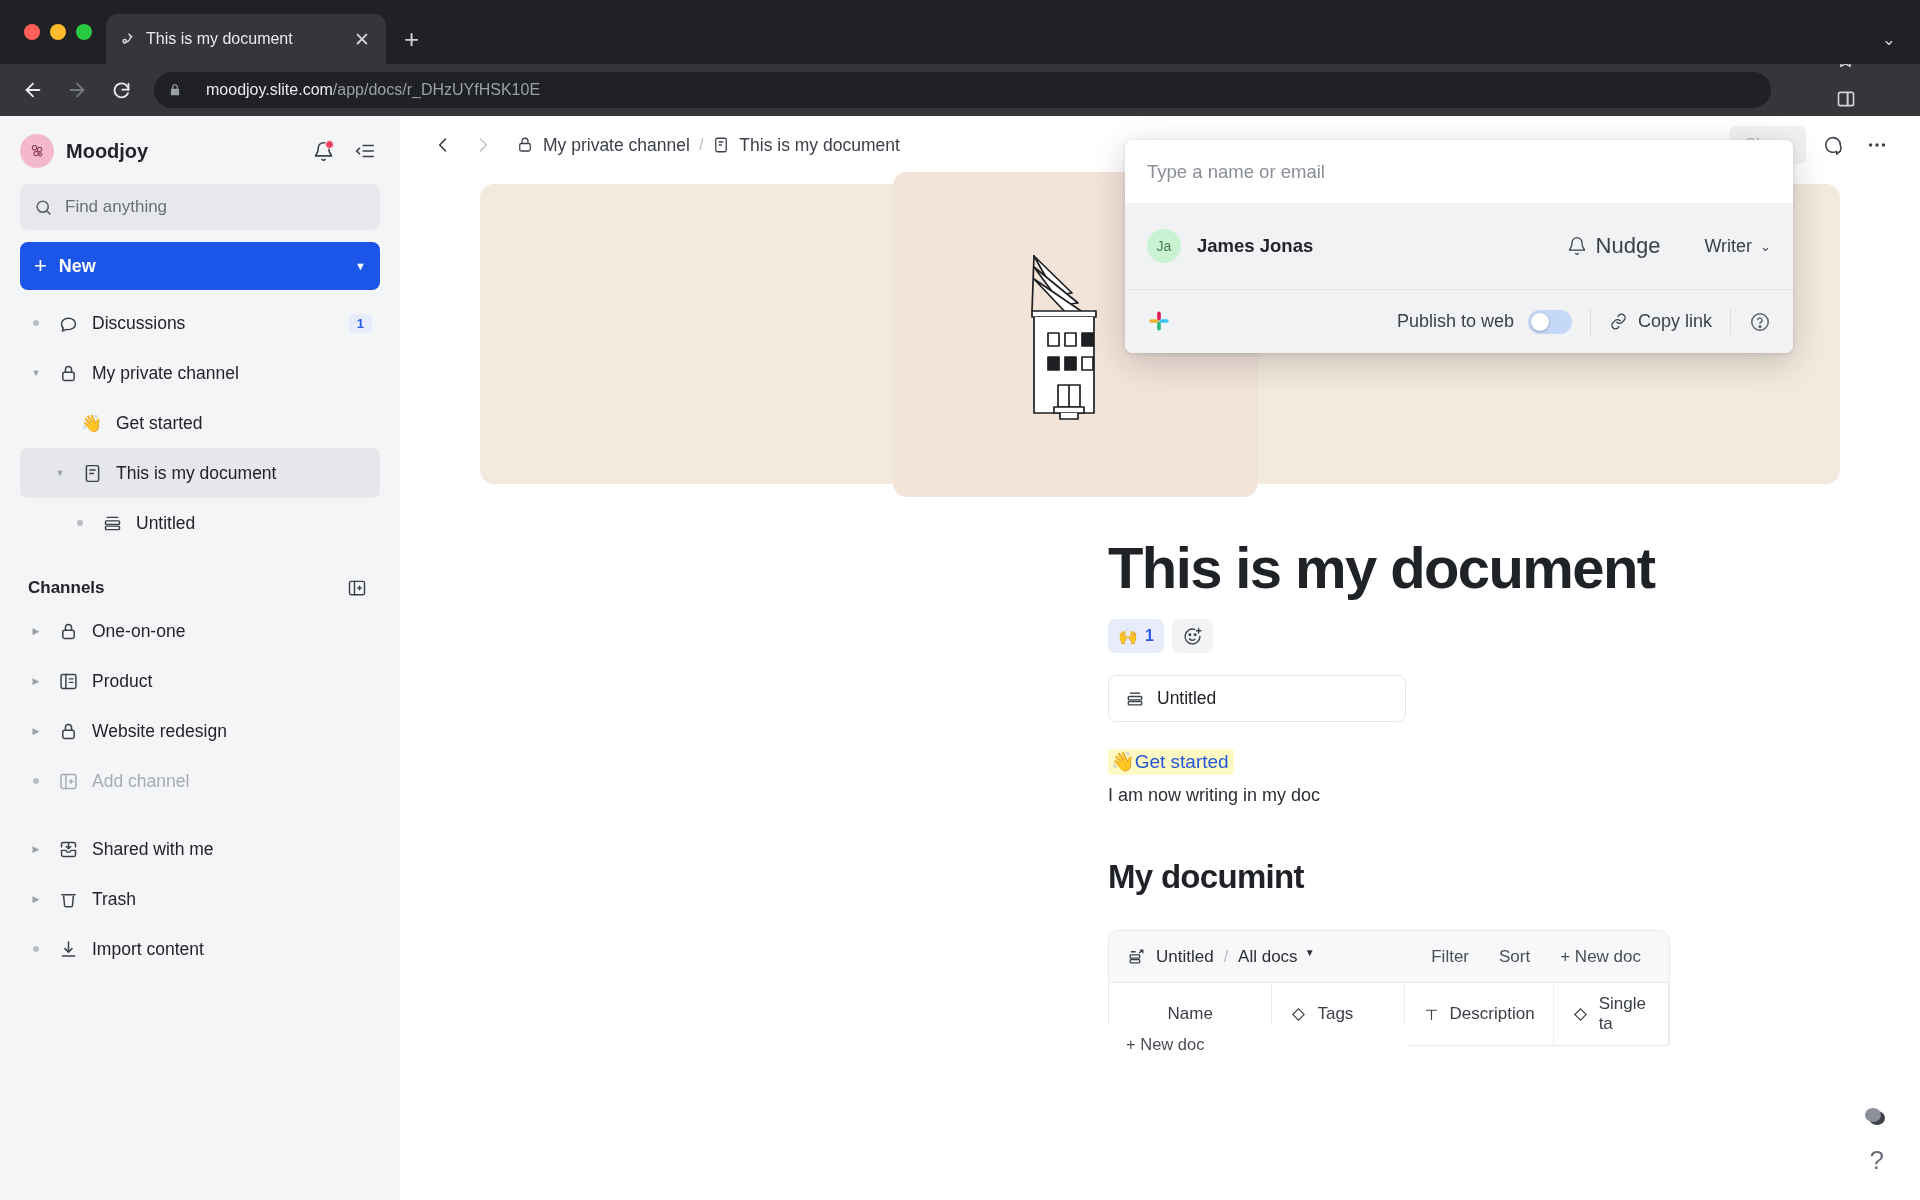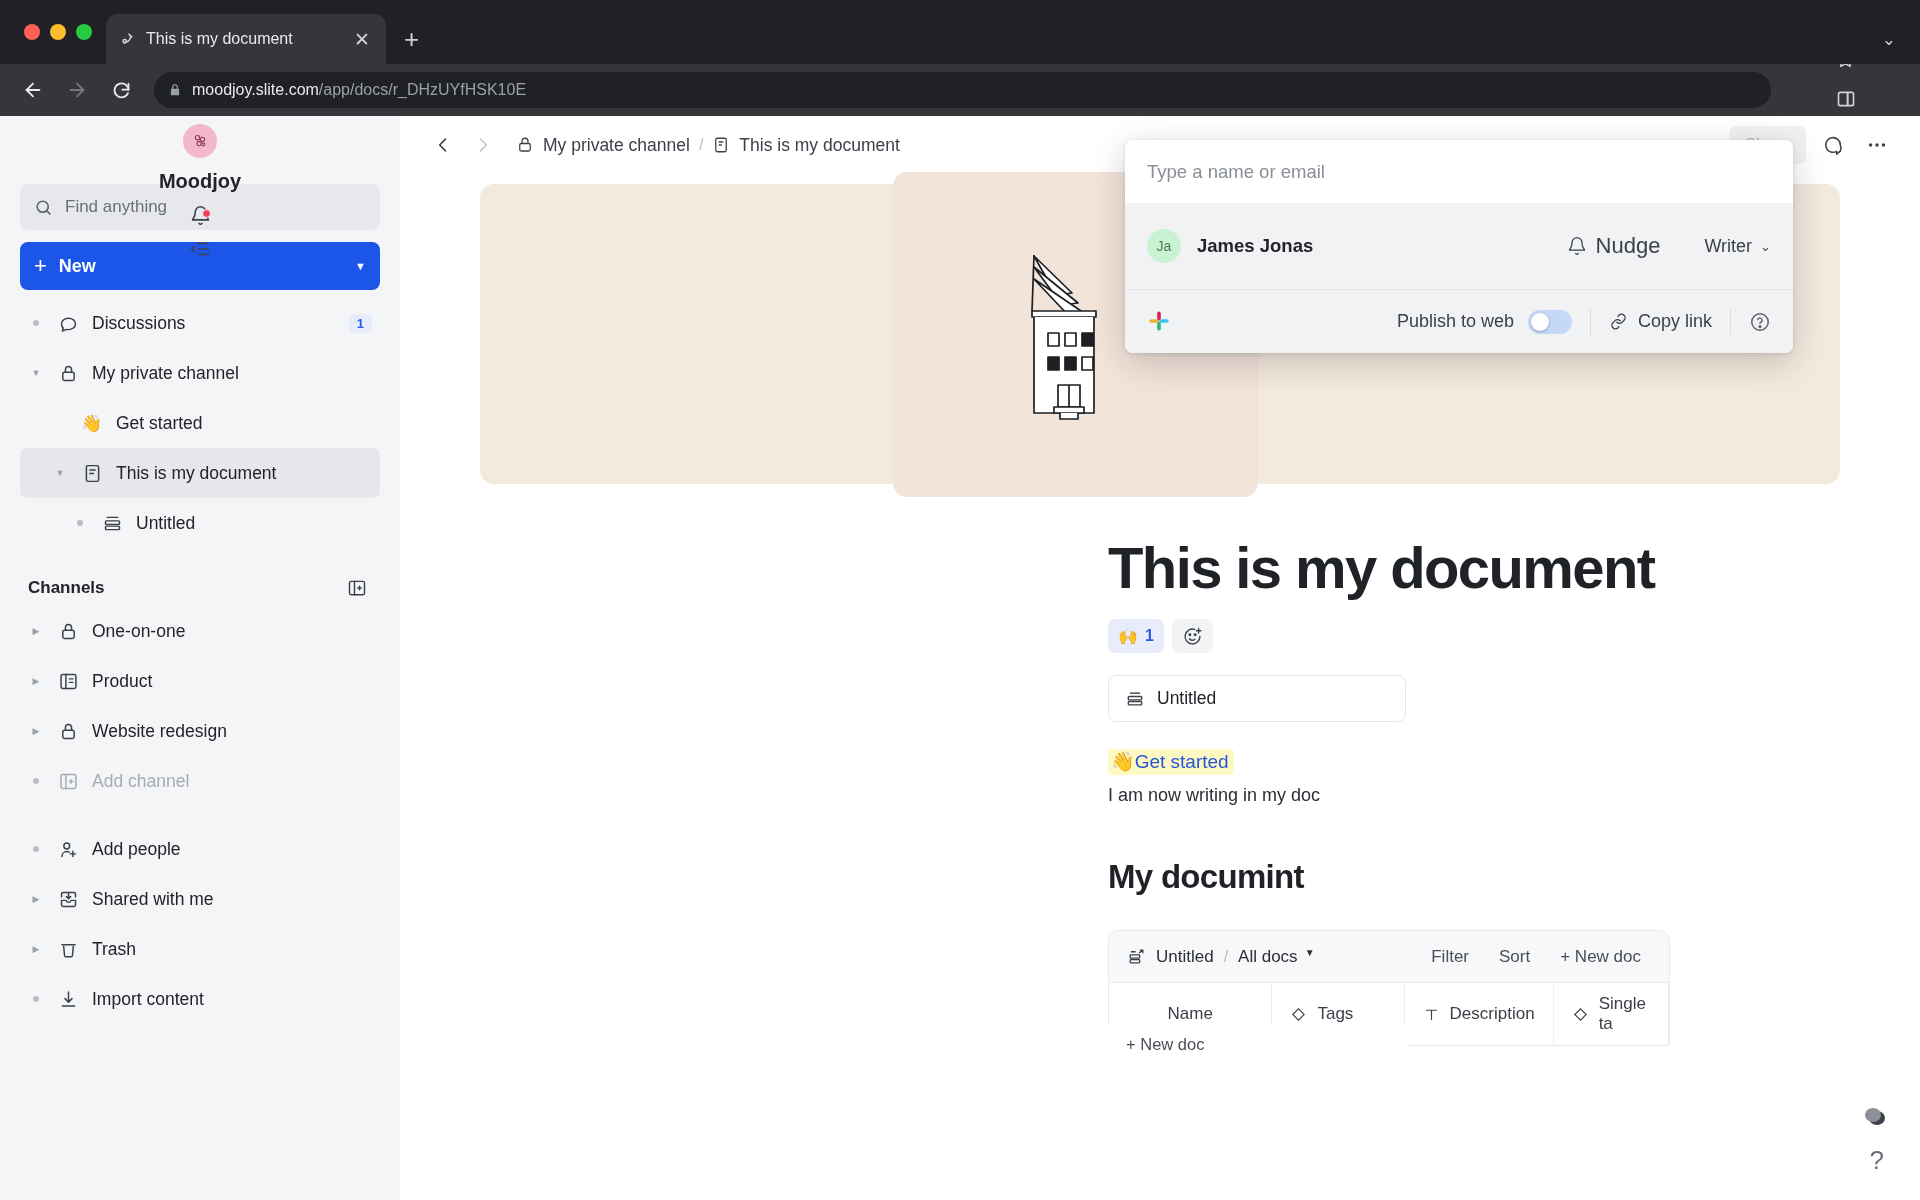--- a/index.html
+++ b/index.html
@@ -27,41 +27,41 @@
   #tab .title { color: #e8eaed; font-size: 16px; white-space: nowrap; overflow: hidden; text-overflow: ellipsis; flex: 1; }
   #tab .close { color: #cfd1d4; font-size: 19px; line-height: 1; padding: 2px 4px; cursor: pointer; }
   #newtab { color: #cfd1d4; font-size: 26px; line-height: 1; margin: 0 0 12px 18px; cursor: pointer; }
   #chevron-strip { margin-left: auto; color: #cfd1d4; font-size: 17px; padding: 0 24px 14px 0; }
 
   #toolbar { height: 52px; background: #35363a; display: flex; align-items: center; padding: 0 14px; gap: 6px; }
   .navbtn { width: 38px; height: 38px; border-radius: 50%; display: flex; align-items: center; justify-content: center; color: #e8eaed; cursor: pointer; }
   .navbtn.dis { color: #74777c; }
   #omnibox {
     flex: 1; height: 36px; background: #202124; border-radius: 18px; display: flex; align-items: center;
-    padding: 0 14px; gap: 10px; margin: 0 8px; min-width: 0;
+    padding: 0 14px; gap: 24px; margin: 0 8px; min-width: 0;
   }
   #omnibox .lock { color: #9aa0a6; display: flex; }
   #omnibox .url { font-size: 16px; color: #e8eaed; white-space: nowrap; overflow: hidden; }
   #omnibox .url .dim { color: #9aa0a6; }
   #tb-right { display: flex; align-items: center; gap: 2px; flex-direction: column; }
   #tb-right .ic { width: 38px; height: 38px; display: flex; align-items: center; justify-content: center; color: #cfd1d4; cursor: pointer; }
   #incognito-pill {
     height: 34px; background: #3c4043; border-radius: 17px; display: flex; align-items: center;
     gap: 8px; padding: 0 14px 0 4px; margin-left: 6px; cursor: pointer;
   }
   #incognito-pill .av { width: 28px; height: 28px; border-radius: 50%; background: #fff; display:flex; align-items:center; justify-content:center; }
   #incognito-pill .lbl { color: #e8eaed; font-size: 15px; }
   #menu-dots { color: #cfd1d4; font-size: 20px; width: 34px; text-align: center; cursor: pointer; letter-spacing: 0; }
 
   
   #app { position: absolute; left: 0; top: 116px; width: 1920px; height: 1084px; background: #fff; display: flex; }
 
   
   #sidebar { width: 400px; height: 100%; background: #f4f5f7; flex: 0 0 400px; position: relative; padding: 0 20px; }
-  #ws-head { height: 62px; display: flex; align-items: center; gap: 12px; padding-top: 8px; flex-direction: column; }
+  #ws-head { height: 62px; display: flex; align-items: center; gap: 12px; padding-top: 8px; }
   #ws-logo { width: 34px; height: 34px; border-radius: 50%; background: #f4b8cd; display:flex; align-items:center; justify-content:center; flex:0 0 34px;}
   #ws-name { font-size: 20px; font-weight: 700; color: #22242a; flex: 1; }
   .hd-ic { width: 30px; height: 30px; display: flex; align-items: center; justify-content: center; color: #3c4149; cursor: pointer; position: relative; }
   .bell-dot { position: absolute; right: 4px; top: 4px; width: 9px; height: 9px; border-radius: 50%; background: #f04060; border: 1.5px solid #f4f5f7; }
 
   #search {
     height: 46px; background: #e7e8eb; border-radius: 8px; display: flex; align-items: center;
     gap: 12px; padding: 0 14px; margin-top: 6px; cursor: text;
   }
   #search .ph { color: #6b7078; font-size: 17px; }
@@ -411,33 +411,20 @@
                 <path d="M9 4v16"></path>
                 <path d="M15 10v4M13 12h4"></path>
               </svg>
             </span>
             <span class="nlbl">Add channel</span>
           </div>
         </div>
 
       <div class="gapv"></div>
       <div id="footer-list">
-          <div class="navrow">
-            <span class="twisty">
-              <span class="dot"></span>
-            </span>
-            <span class="nic">
-              <svg viewBox="0 0 24 24" width="21" height="21" fill="none" stroke="currentColor" stroke-width="1.7" stroke-linecap="round" stroke-linejoin="round">
-                <circle cx="10" cy="8" r="3.3"></circle>
-                <path d="M4.5 20c0-3.3 2.5-5.6 5.5-5.6 1 0 1.9.2 2.7.7"></path>
-                <path d="M17 14v6M14 17h6"></path>
-              </svg>
-            </span>
-            <span class="nlbl">Add people</span>
-          </div>
           <div class="navrow">
             <span class="twisty">▶</span>
             <span class="nic">
               <svg viewBox="0 0 24 24" width="21" height="21" fill="none" stroke="currentColor" stroke-width="1.7" stroke-linecap="round" stroke-linejoin="round">
                 <path d="M4 9V6a2 2 0 0 1 2-2h12a2 2 0 0 1 2 2v3"></path>
                 <path d="M4 13v5a2 2 0 0 0 2 2h12a2 2 0 0 0 2-2v-5h-5l-1.5 2h-3L9 13H4z"></path>
                 <path d="M12 4.5v6M9.5 8.5L12 11l2.5-2.5"></path>
               </svg>
             </span>
             <span class="nlbl">Shared with me</span>

